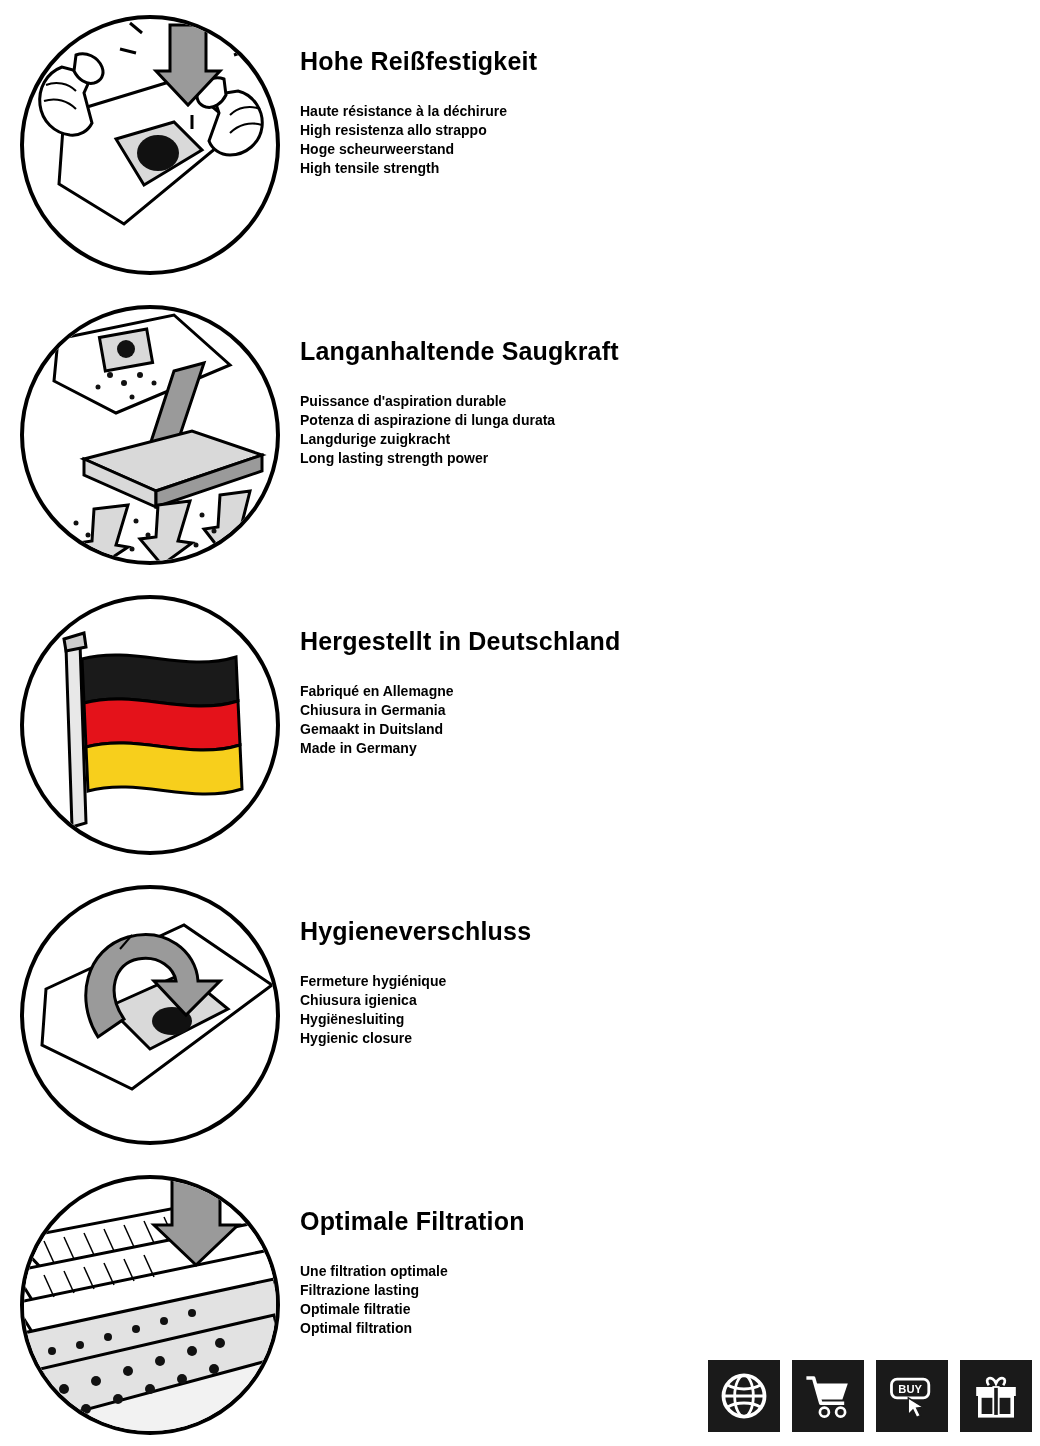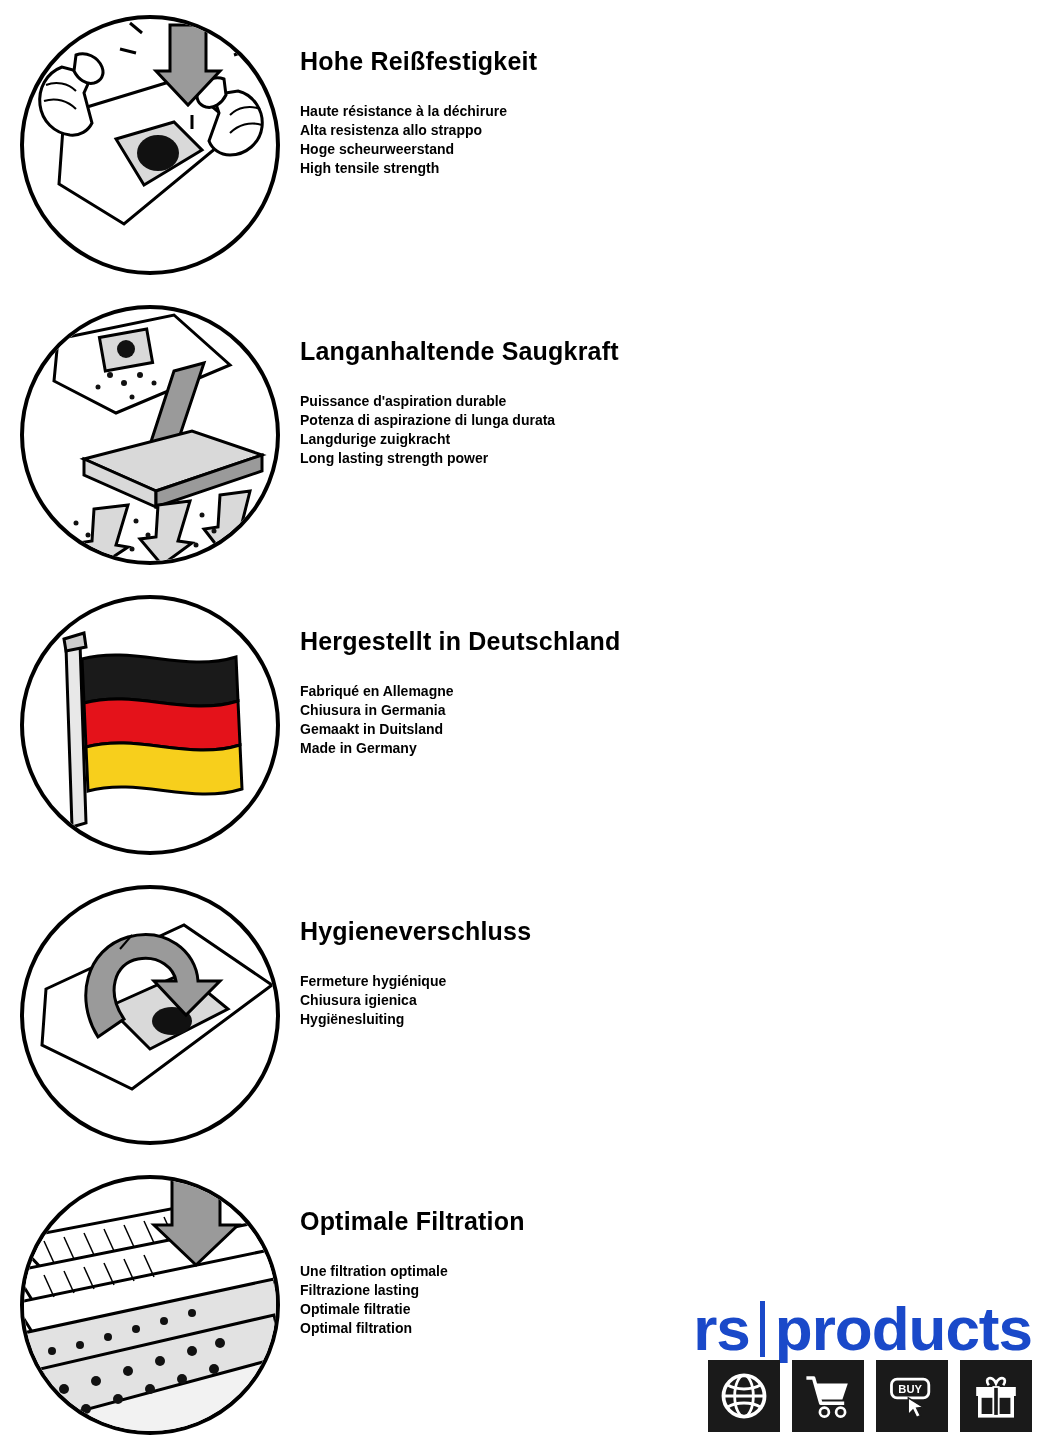--- a/index.html
+++ b/index.html
@@ -131,21 +131,21 @@
           <path class="nofill" d="M112,34 l-16,-4"></path>
           <path class="nofill" d="M204,14 l14,-10"></path>
           <path class="nofill" d="M210,36 l18,-6"></path>
           <path class="nofill" d="M168,96 l0,14"></path>
         </svg>
       </div>
     </div>
     <div class="texts">
       <h2 class="title">Hohe Reißfestigkeit</h2>
       <p class="sub">Haute résistance à la déchirure</p>
-      <p class="sub">Alta resistenza allo strappo</p>
+      <p class="sub">High resistenza allo strappo</p>
       <p class="sub">Hoge scheurweerstand</p>
       <p class="sub">High tensile strength</p>
     </div>
   </div>
 
   <div class="feature-row">
     <div class="icon-wrap">
       <div class="circle">
         <svg viewBox="0 0 260 260" width="260" height="260">
 
@@ -228,20 +228,21 @@
                    C150,80 136,66 114,70 C90,74 82,104 100,130 Z"></path>
           <path class="thin" d="M96,60 l12,-14"></path>
         </svg>
       </div>
     </div>
     <div class="texts">
       <h2 class="title">Hygieneverschluss</h2>
       <p class="sub">Fermeture hygiénique</p>
       <p class="sub">Chiusura igienica</p>
       <p class="sub">Hygiënesluiting</p>
+      <p class="sub">Hygienic closure</p>
     </div>
   </div>
 
   <div class="feature-row">
     <div class="icon-wrap">
       <div class="circle">
         <svg viewBox="0 0 260 260" width="260" height="260">
 
           <polygon fill="#ffffff" stroke="#000" stroke-width="3" points="-10,60 230,14 260,40 20,92"></polygon>
           <polygon fill="#ffffff" stroke="#000" stroke-width="3" points="-10,92 250,40 260,70 10,124"></polygon>
@@ -296,25 +297,20 @@
     <div class="texts">
       <h2 class="title">Optimale Filtration</h2>
       <p class="sub">Une filtration optimale</p>
       <p class="sub">Filtrazione lasting</p>
       <p class="sub">Optimale filtratie</p>
       <p class="sub">Optimal filtration</p>
     </div>
   </div>
 
   <div class="logo-block">
-    <div class="logo-text">
-      <span>rs</span>
-      <span class="logo-bar"></span>
-      <span>products</span>
-    </div>
     <div class="badges">
 
       <div class="badge">
         <svg viewBox="0 0 60 60" width="56" height="56">
           <circle cx="30" cy="30" r="22" fill="none" stroke="#fff" stroke-width="4"></circle>
           <ellipse cx="30" cy="30" rx="10" ry="22" fill="none" stroke="#fff" stroke-width="3"></ellipse>
           <line x1="8" y1="30" x2="52" y2="30" stroke="#fff" stroke-width="3"></line>
           <path d="M12,18 C22,24 38,24 48,18" fill="none" stroke="#fff" stroke-width="3"></path>
           <path d="M12,42 C22,36 38,36 48,42" fill="none" stroke="#fff" stroke-width="3"></path>
         </svg>

